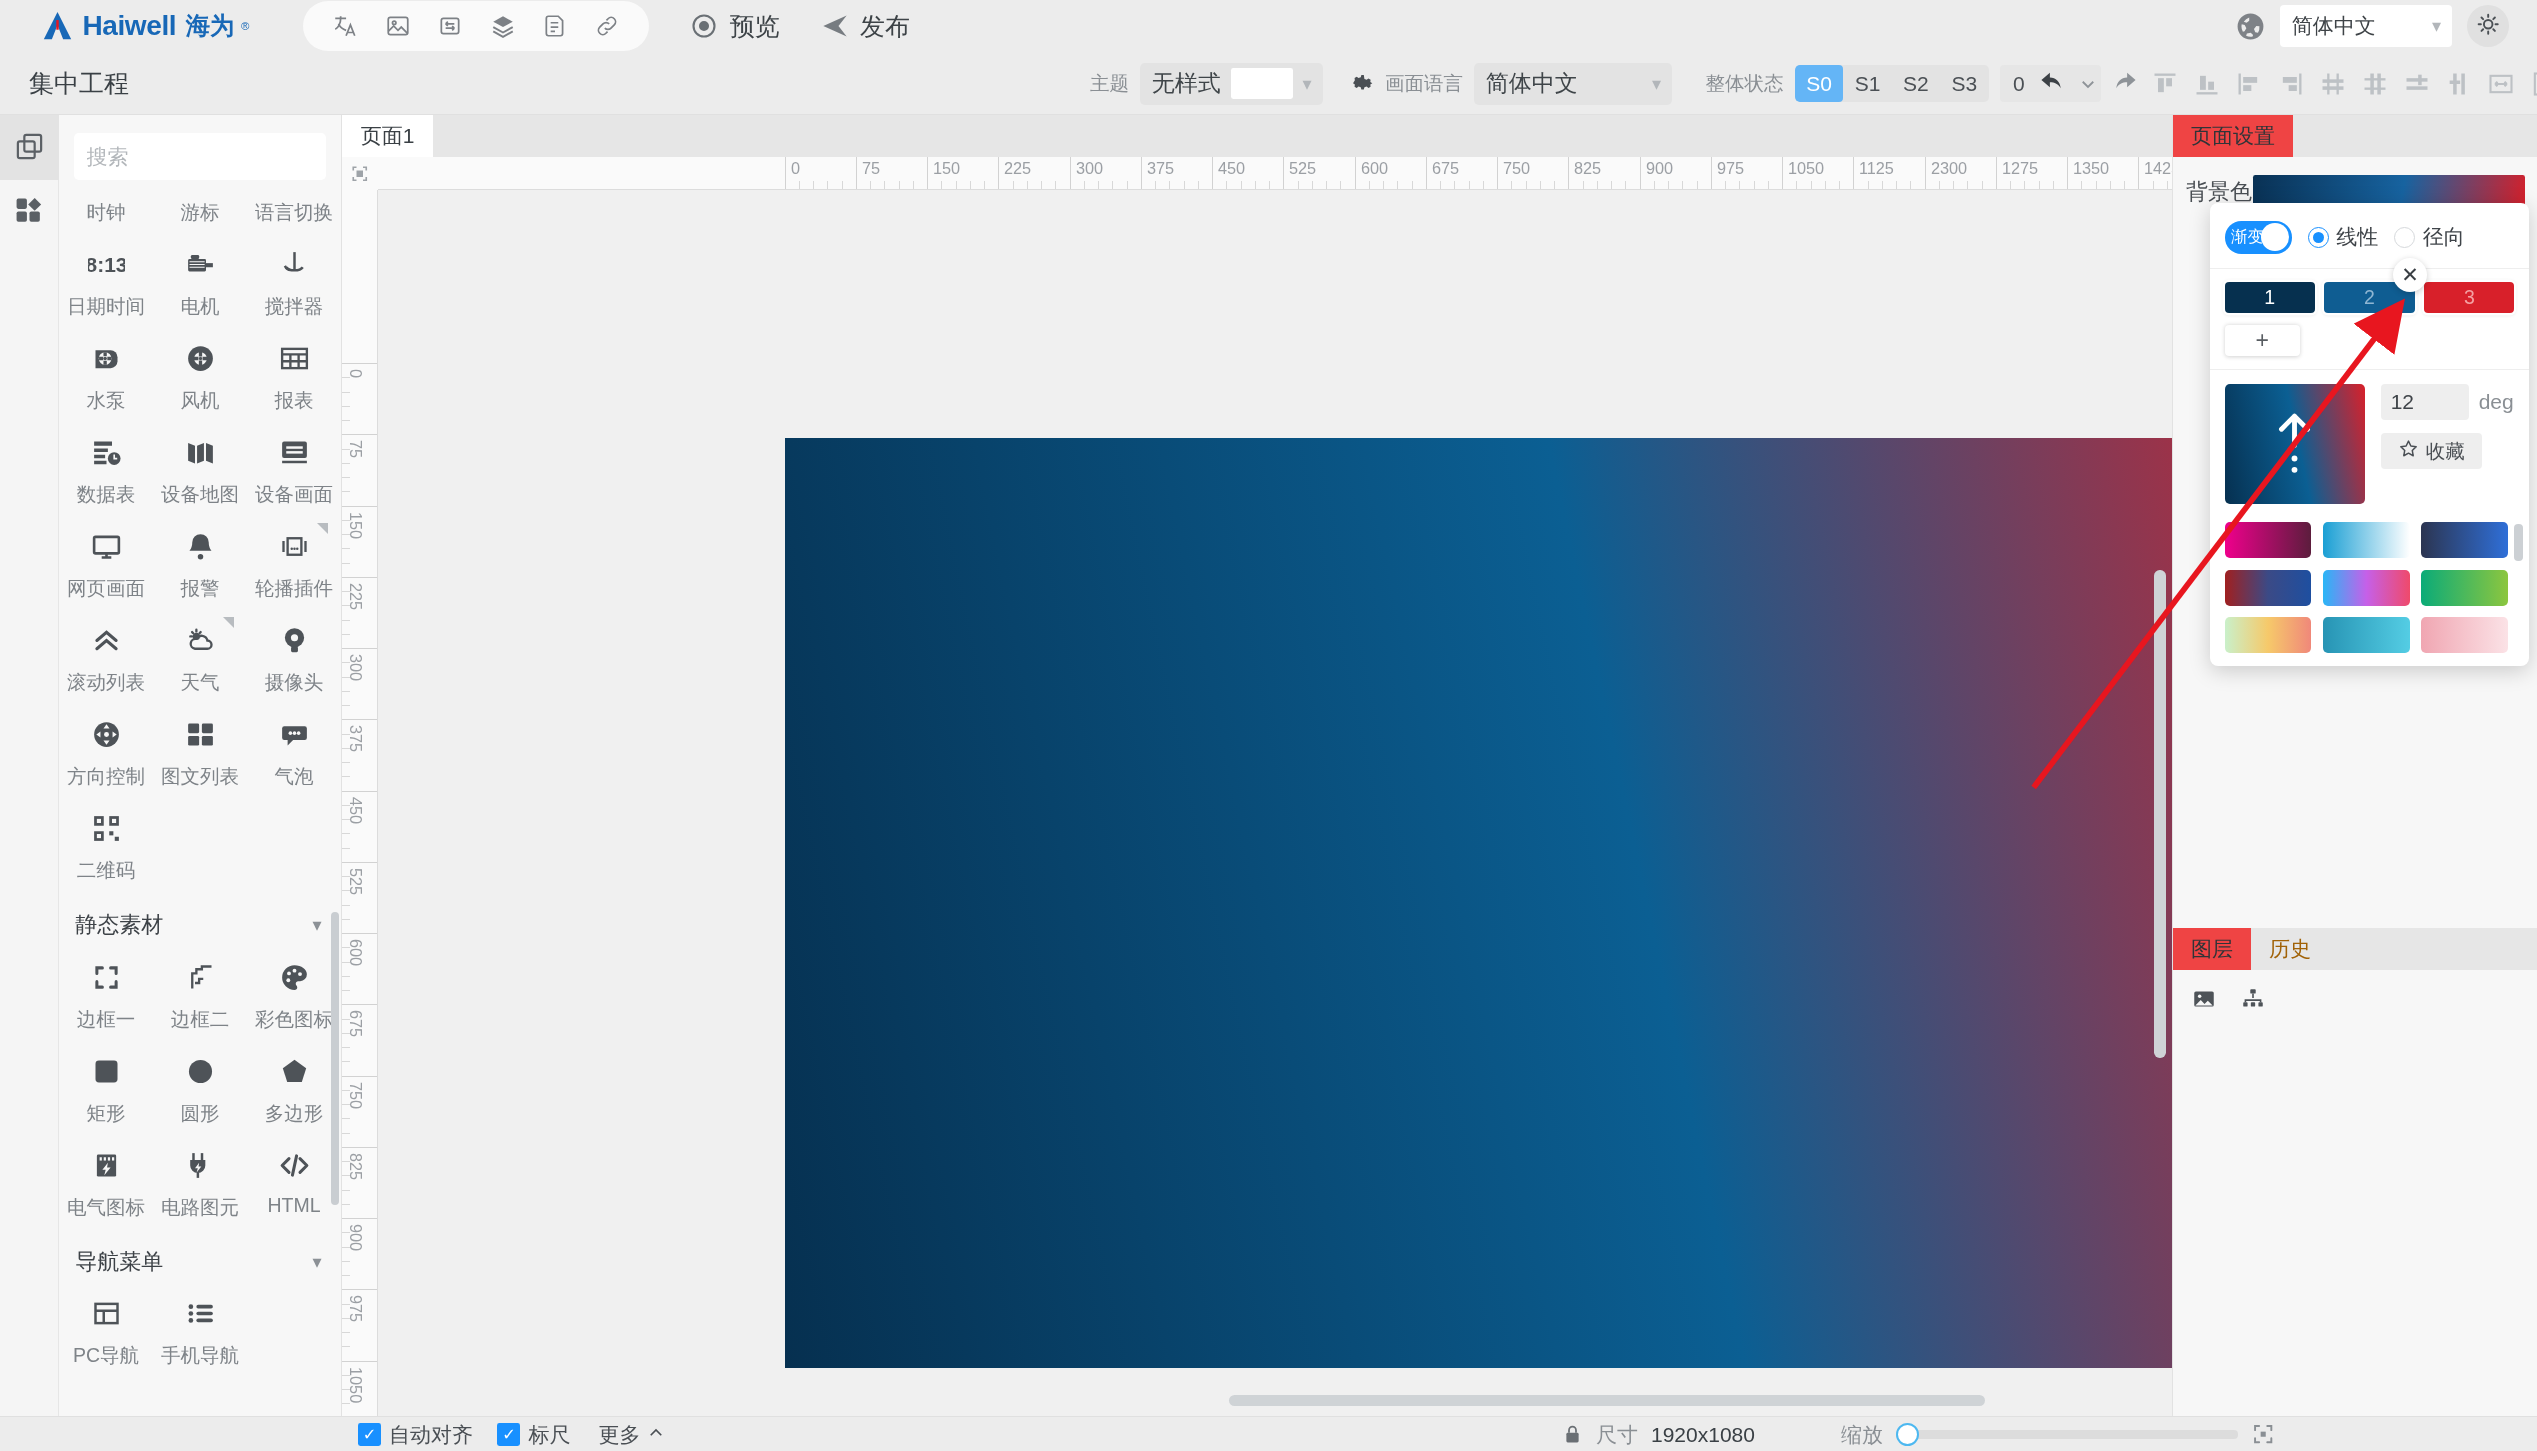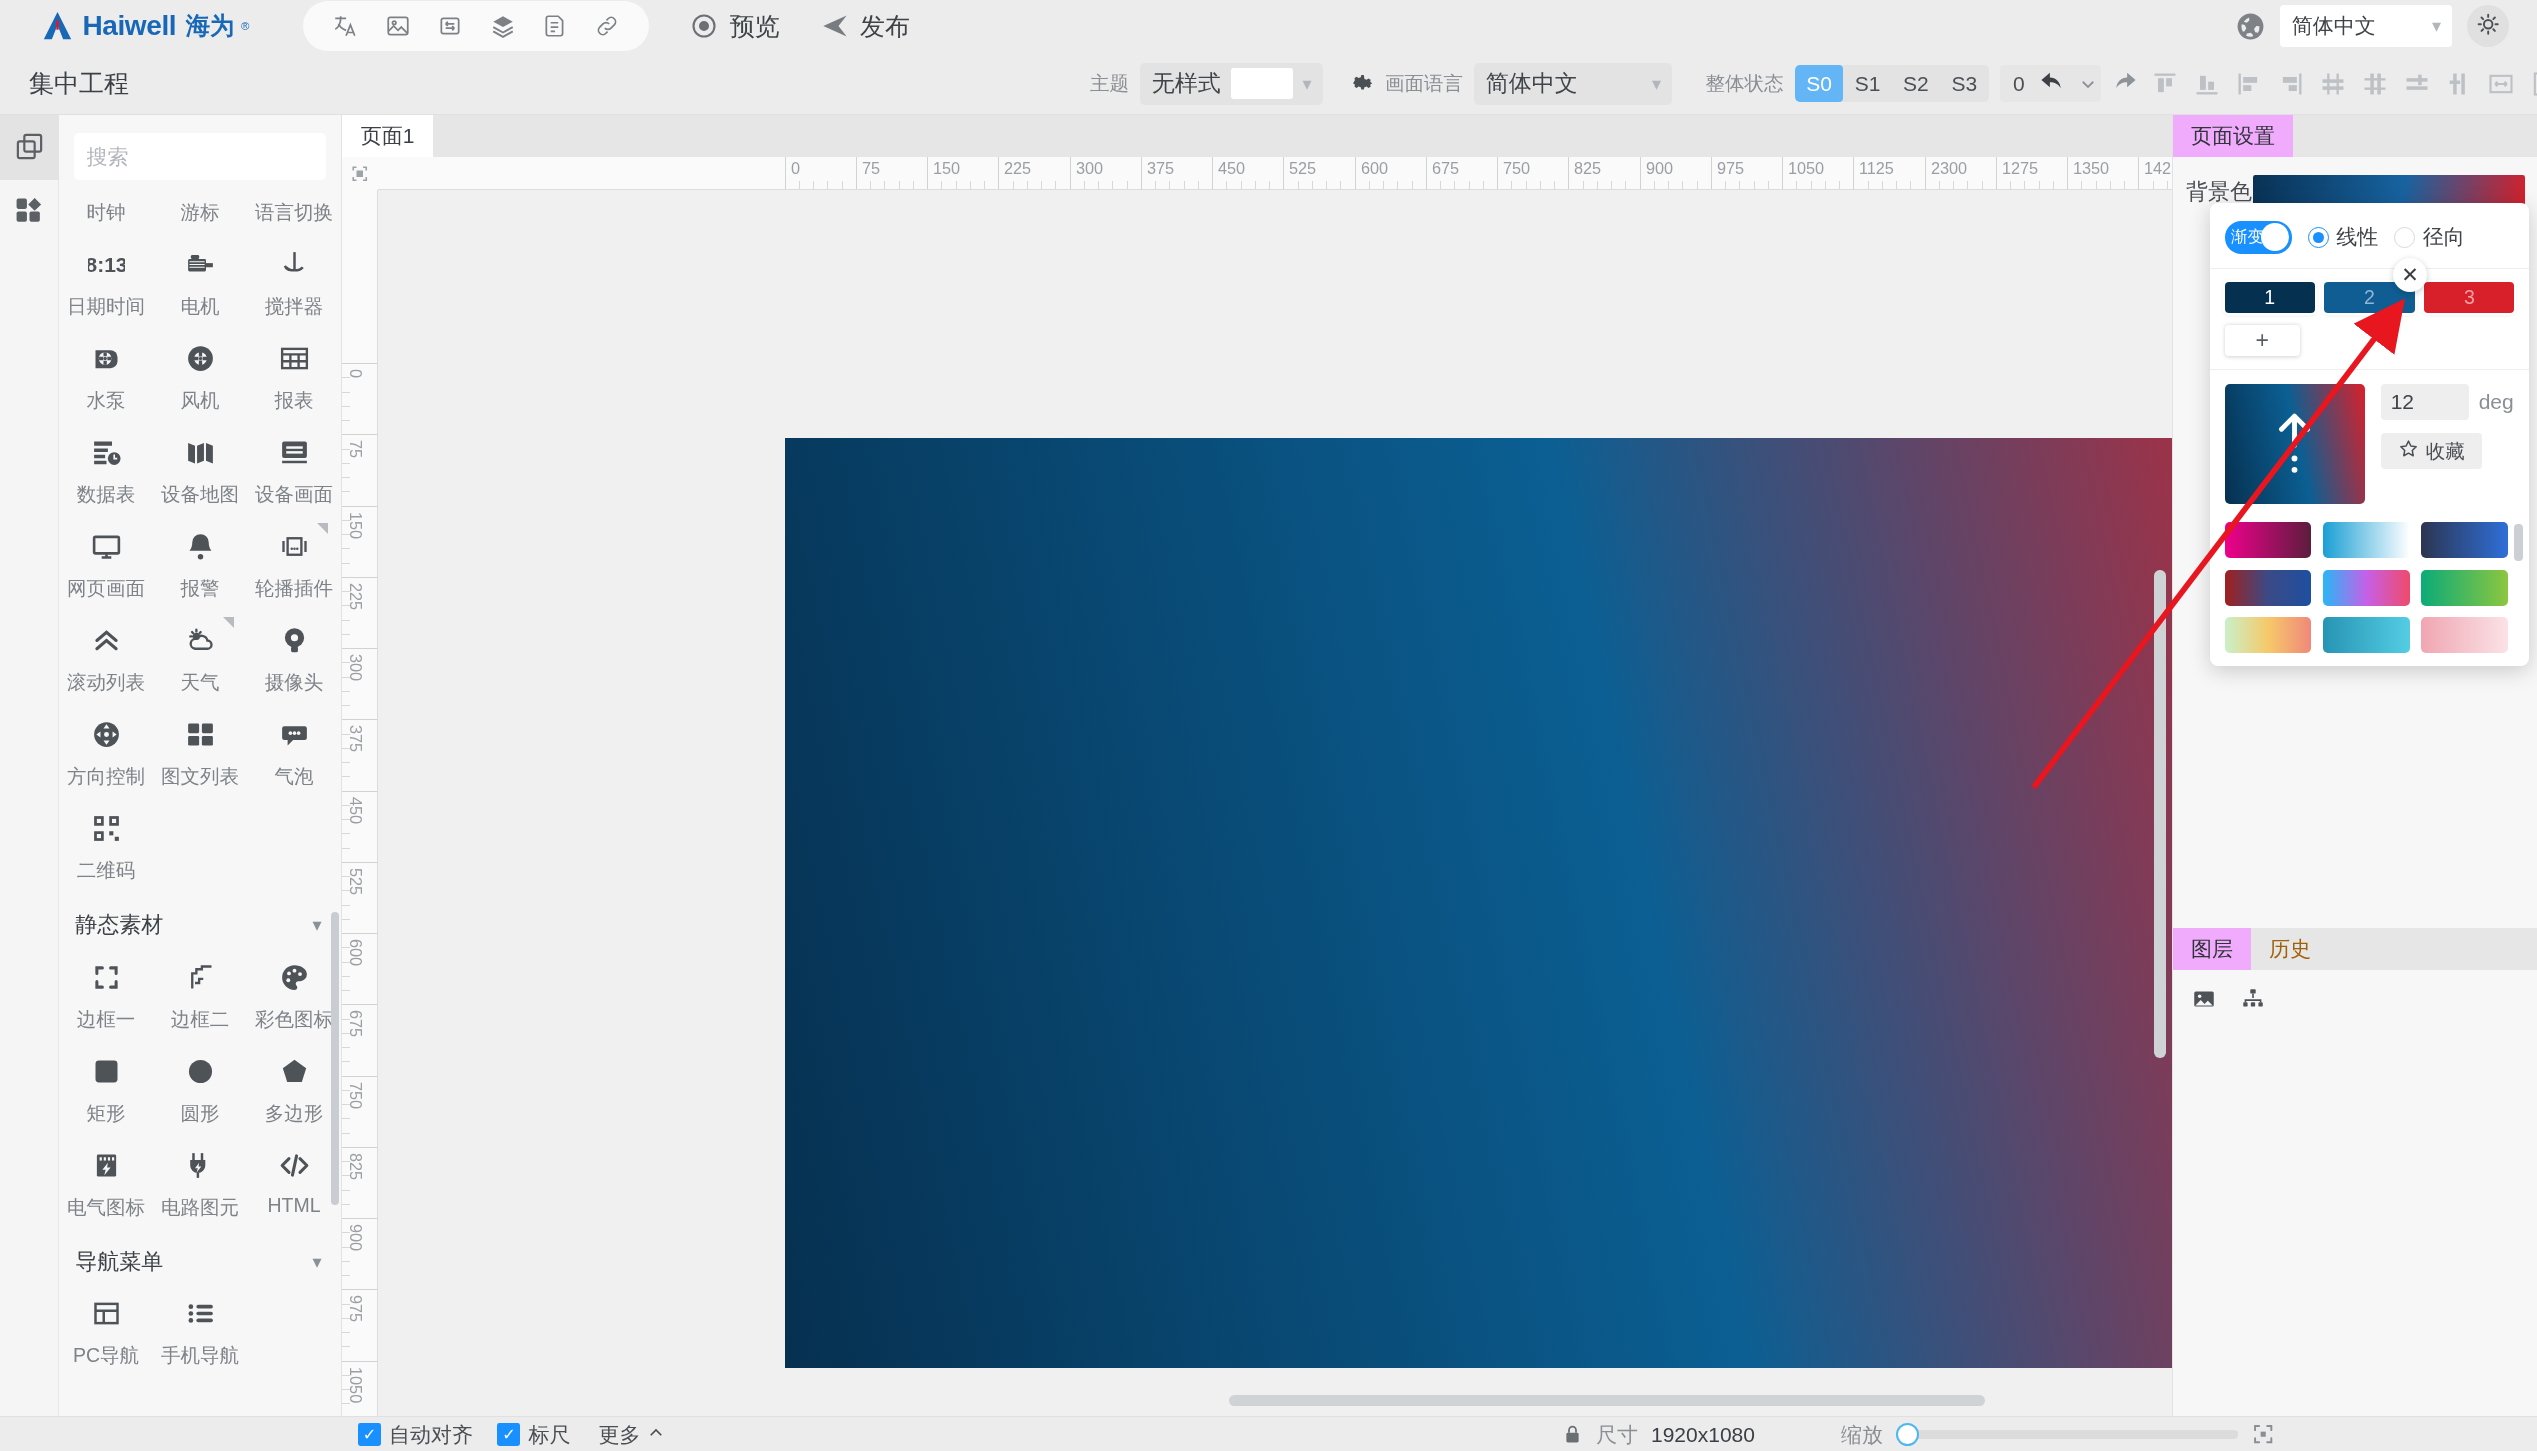--- a/index.html
+++ b/index.html
@@ -198,21 +198,21 @@
   
   .rpanel {
     position: absolute; right: 0; top: 115px; width: 366px; bottom: 36px;
     background: #f7f7f7; border-left: 0.8px solid #e2e2e2;
   }
   .rtabs { display: flex; height: 42px; background: #e6e6e6; }
   .rtab {
     padding: 0 18px; display: flex; align-items: center;
     font-size: 21px; color: #a16207;
   }
-  .rtab.active { background: #f0abfc; color: #2f3438; }
+  .rtab.active { background: #ef4444; color: #2f3438; }
 
   .bg-row { display: flex; align-items: center; padding: 18px 13px 0 13px; gap: 1px; }
   .bg-lbl { font-size: 22px; color: #4a4f54; }
   .bg-swatch {
     flex: 1; height: 34px; border-radius: 2.4px;
   }
 
   .grad-pop {
     position: absolute; left: 37px; top: 88px; width: 319px;
     background: #fff; border-radius: 8.1px;

